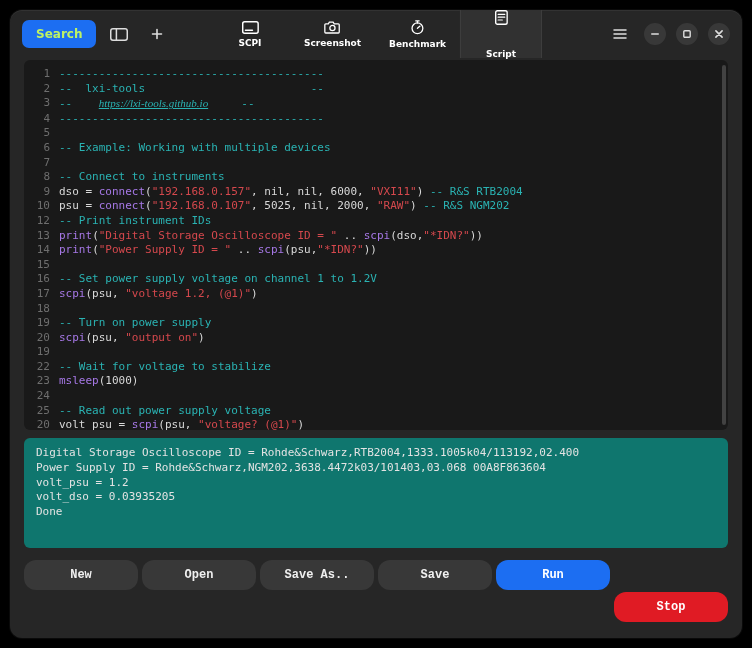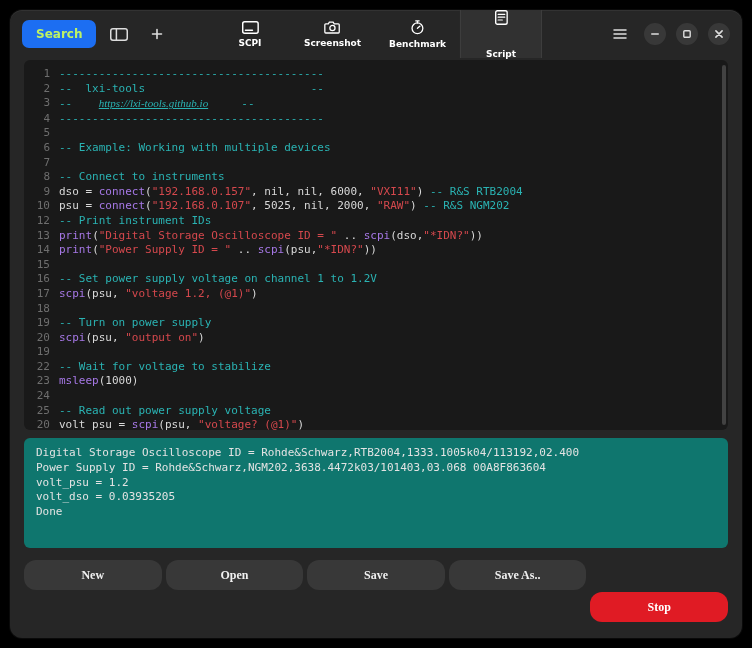--- a/index.html
+++ b/index.html
@@ -170,21 +170,21 @@
   }
   .footer button {
     flex: 1;
     height: 30px;
     border: none;
     border-radius: 12px;
     background: #383838;
     color: #f0f0f0;
     font-size: 12px;
     font-weight: bold;
-    font-family: Liberation Serif, serif;
+    font-family: Liberation Mono, monospace;
     cursor: pointer;
   }
   .footer .btn-run { background: #1c6ef2; color: #fff; }
   .footer .btn-stop { background: #e01b24; color: #fff; margin-top: 32px; }
 </style>
 </head>
 <body>
 
 <div class="window">
 
@@ -309,18 +309,19 @@
         <div class="code-line"><span class="line-num">27</span><span><span class="tok-pl">volt_psu = </span><span class="tok-fn">tonumber</span><span class="tok-pl">(volt_psu)</span></span></div>
       </div>
     <div class="scrollbar-thumb"></div>
   </div>
 
   <div class="console"><div>Digital Storage Oscilloscope ID = Rohde&amp;Schwarz,RTB2004,1333.1005k04/113192,02.400</div><div>Power Supply ID = Rohde&amp;Schwarz,NGM202,3638.4472k03/101403,03.068 00A8F863604</div><div>volt_psu = 1.2</div><div>volt_dso = 0.03935205</div><div>Done</div></div>
 
   <div class="footer">
     <button>New</button>
     <button>Open</button>
+    <button>Save As..</button>
     <button>Save</button>
-    <button>Save As..</button>
+    <button class="btn-run">Run</button>
     <button class="btn-stop">Stop</button>
   </div>
 
 </div>
 
 </body></html>

